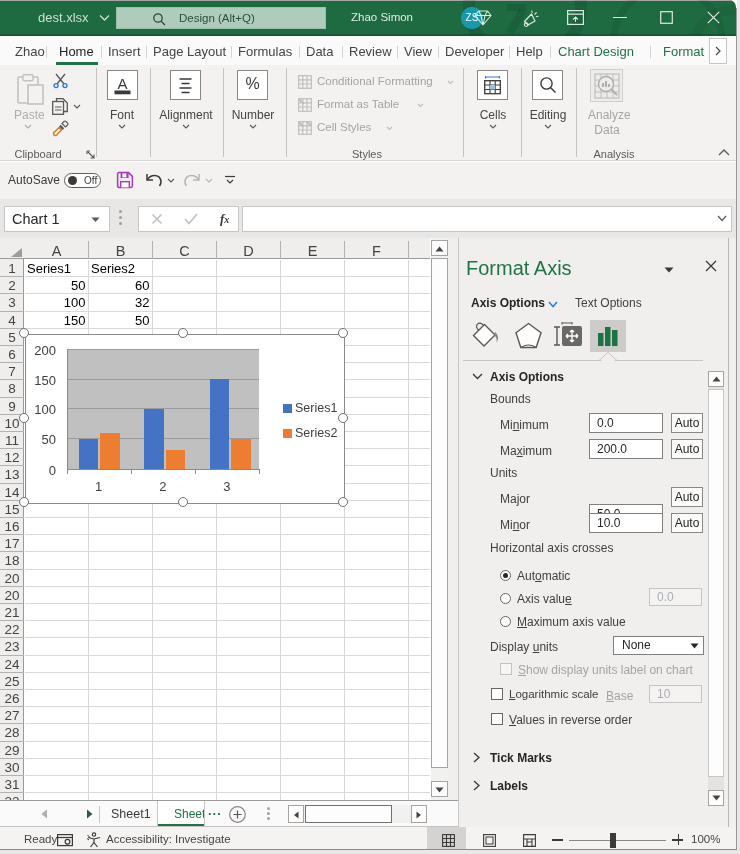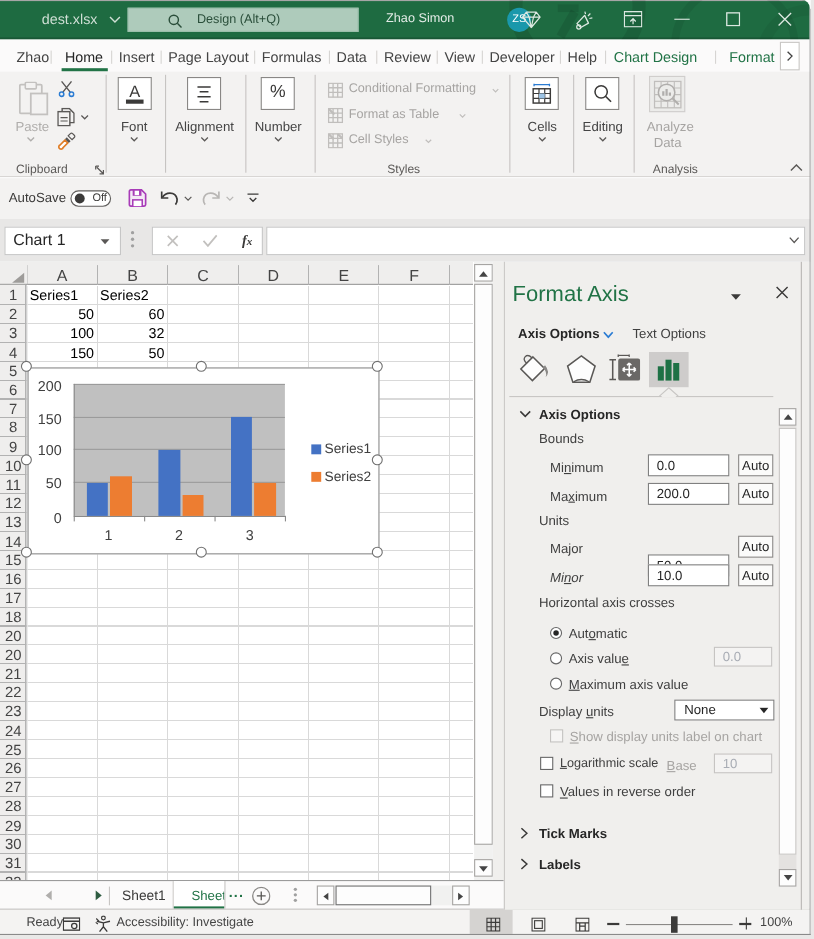--- a/index.html
+++ b/index.html
@@ -603,21 +603,21 @@
   <div class="plabel" style="left:41px;top:180px;">Mi<u>n</u>imum</div>
   <div class="pinput" style="top:175px;">0.0</div>
   <div class="pauto" style="top:175px;">Auto</div>
   <div class="plabel" style="left:41px;top:206px;">Ma<u>x</u>imum</div>
   <div class="pinput" style="top:201px;">200.0</div>
   <div class="pauto" style="top:201px;">Auto</div>
   <div class="plabel" style="left:31px;top:228px;">Units</div>
   <div class="plabel" style="left:41px;top:254px;">Major</div>
   <div class="pinput" style="top:266px;">50.0</div>
   <div class="pauto" style="top:249px;">Auto</div>
-  <div class="plabel" style="left:41px;top:280px;font-style:italic;">Mi<u>n</u>or</div>
+  <div class="plabel" style="left:41px;top:280px;">Mi<u>n</u>or</div>
   <div class="pinput" style="top:275px;">10.0</div>
   <div class="pauto" style="top:275px;">Auto</div>
   <div class="plabel" style="left:31px;top:303px;">Horizontal axis crosses</div>
   <div class="radio" style="top:332px;">
       <div style="position:absolute;left:2px;top:2px;width:5px;height:5px;border-radius:50%;background:#262626;"></div>
     </div>
   <div class="plabel" style="left:58px;top:331px;">Aut<u>o</u>matic</div>
   <div class="radio" style="top:355px;"></div>
   <div class="plabel" style="left:58px;top:354px;">Axis valu<u>e</u></div>
   <div class="abs" style="left:190px;top:350px;width:53px;height:18px;background:#f4f3f2;border:1px solid #c6c4c2;font-size:12px;color:#a9adb5;line-height:16px;padding-left:7px;">0.0</div>

